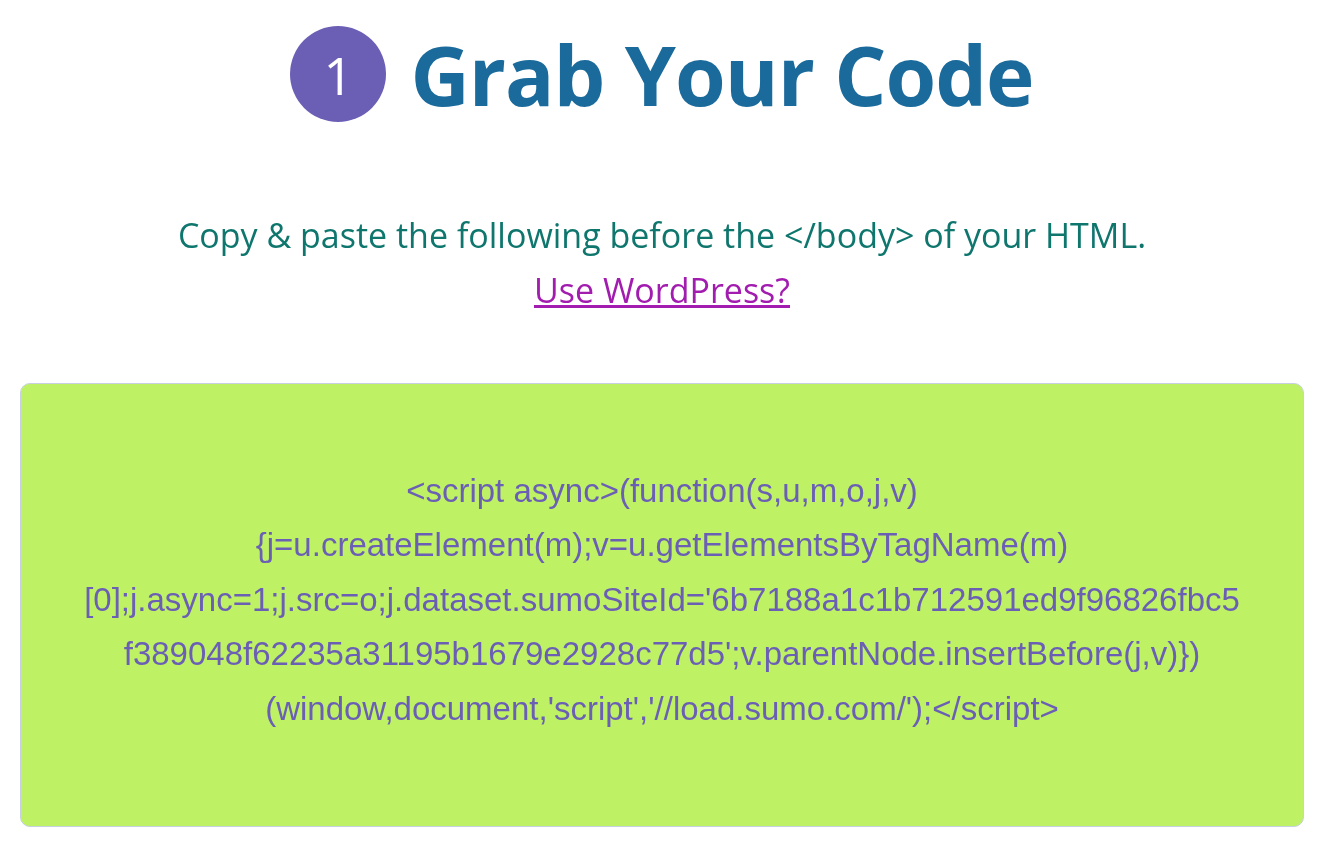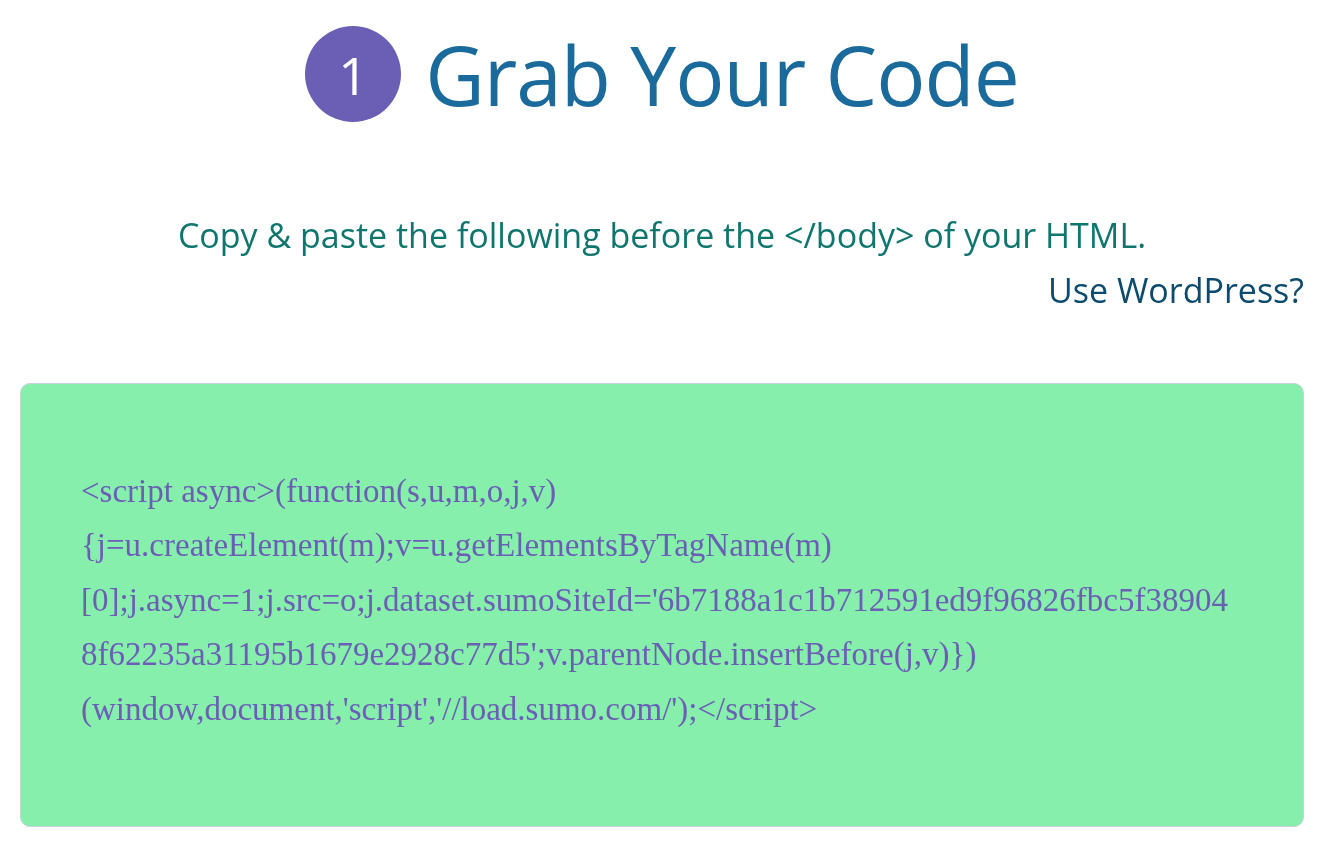--- a/index.html
+++ b/index.html
@@ -34,50 +34,52 @@
       color: #ffffff;
       display: flex;
       align-items: center;
       justify-content: center;
       font-size: 52px;
       font-weight: 400;
       flex-shrink: 0;
     }
     .heading-title {
       font-size: 82px;
-      font-weight: 400;
+      font-weight: 700;
       color: #1a6a9c;
       letter-spacing: -1px;
     }
     .subtext {
       text-align: center;
       font-size: 34px;
       color: #0f766e;
       margin-top: 50px;
       line-height: 1.5;
     }
     .wordpress-link {
       display: block;
-      text-align: right;
+      text-align: center;
       font-size: 34px;
-      color: #0c4a6e;
+      color: #a21caf;
+      text-decoration: underline;
       margin-top: 6px;
       cursor: pointer;
     }
     .code-box {
       margin-top: 70px;
-      background: #86efac;
+      background: #bef264;
       border: 1px solid #c7cfe0;
       border-radius: 10px;
       padding: 80px 60px 90px 60px;
+      text-align: center;
       font-size: 33px;
       line-height: 1.65;
       color: #6b5fb5;
       word-break: break-word;
-      font-family: Liberation Serif, serif;
+      font-family: Liberation Sans, sans-serif;
     }
   </style>
 </head>
 <body>
 
 <div class="container">
   <div class="heading-row">
     <div class="step-badge">
       <span>1</span>
     </div>

